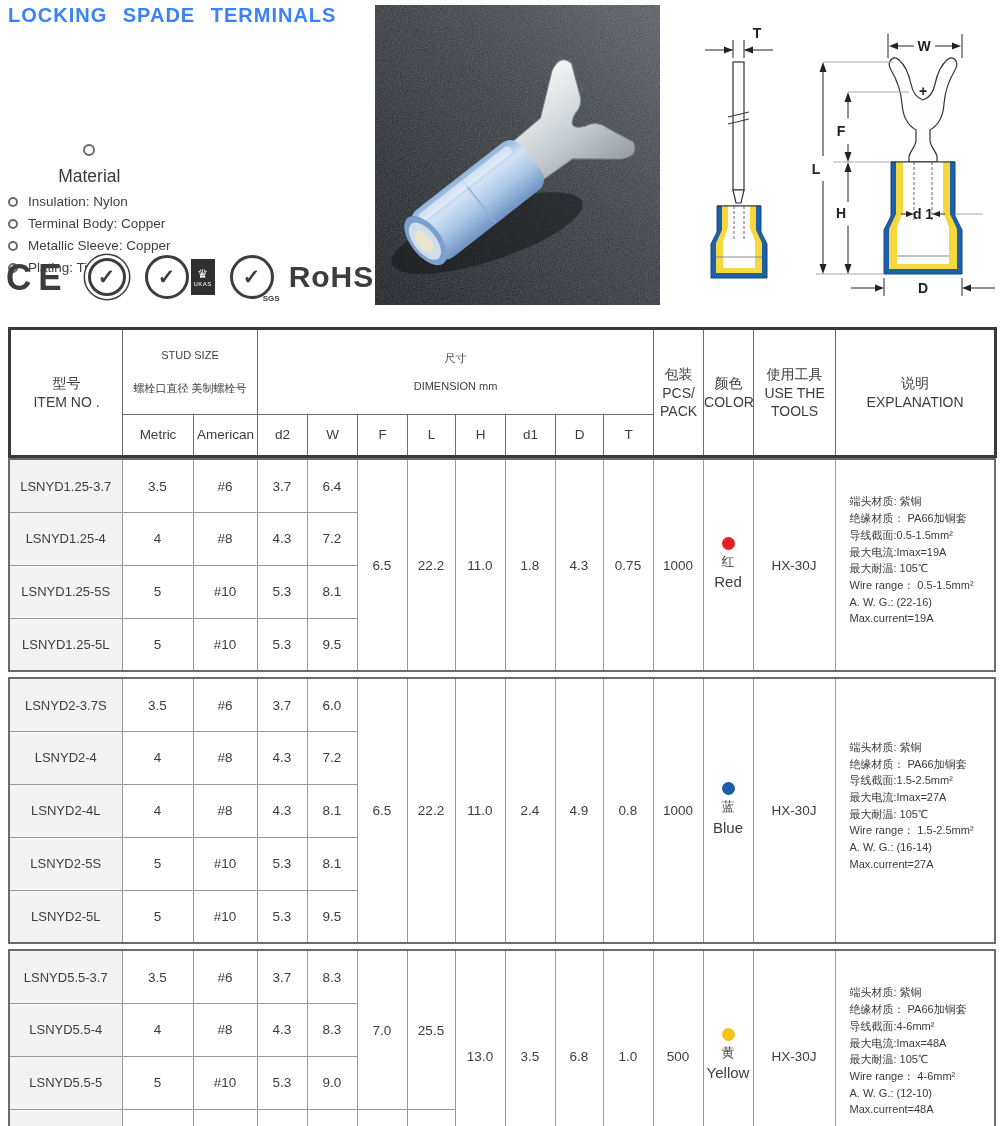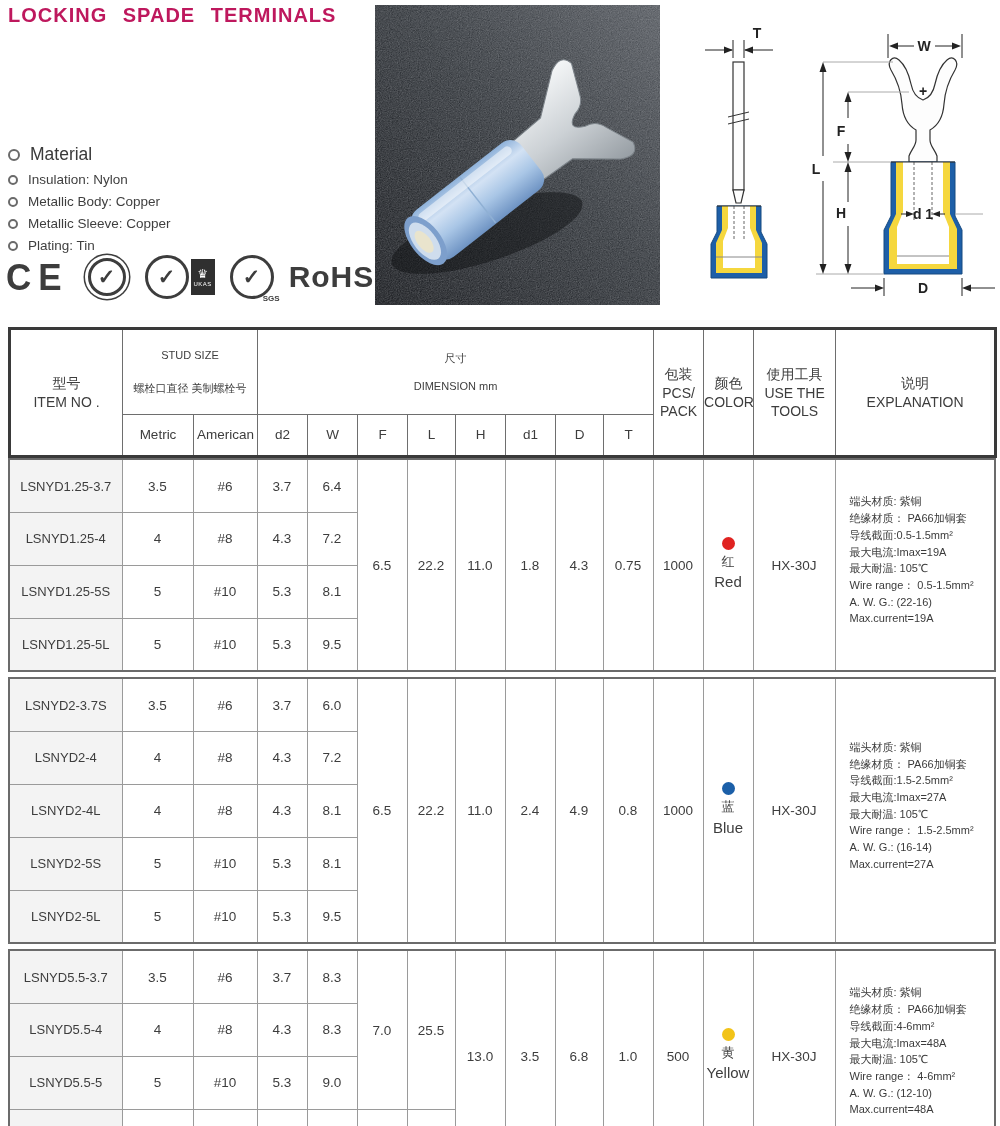--- a/index.html
+++ b/index.html
@@ -1,25 +1,25 @@
 <!DOCTYPE html>
 <html><head>
 <meta charset="utf-8">
 <style>
   html,body{margin:0;padding:0;background:#ffffff;}
   .page{position:relative;width:1000px;height:1126px;background:#fff;
         font-family:"Liberation Sans",sans-serif;overflow:hidden;}
 
   
   .title{position:absolute;left:8px;top:4px;font-size:20px;font-weight:bold;
-         color:#be185d;letter-spacing:1px;word-spacing:9px;}
+         color:#3b82f6;letter-spacing:1px;word-spacing:9px;}
   .materials{position:absolute;left:8px;top:144px;}
   .mat-row{display:flex;align-items:center;gap:10px;margin-top:7px;
            font-size:13.5px;color:#3f3f3f;}
-  .mat-row.head{font-size:17.5px;color:#3a3a3a;margin-top:0;margin-bottom:4px;}
+  .mat-row.head{font-size:17.5px;color:#3a3a3a;margin-top:0;margin-bottom:4px;flex-direction:column;}
   .blt{width:6px;height:6px;border:2px solid #6a6a6a;border-radius:50%;
        background:#fff;flex:0 0 auto;}
   .mat-row.head .blt{width:8px;height:8px;border-width:2px;}
 
   
   .logos{position:absolute;left:6px;top:254px;display:flex;align-items:center;gap:15px;height:46px;}
   .ce{font-size:35px;font-weight:bold;color:#3d3d3d;letter-spacing:7px;
       transform:scaleY(1.05);}
   .badge{width:38px;height:38px;border:3px solid #3d3d3d;border-radius:50%;
          display:flex;align-items:center;justify-content:center;
@@ -74,21 +74,21 @@
     <div class="mat-row head">
       <span class="blt"></span>
       <span>Material</span>
     </div>
     <div class="mat-row">
       <span class="blt"></span>
       <span>Insulation: Nylon</span>
     </div>
     <div class="mat-row">
       <span class="blt"></span>
-      <span>Metallic Body: Copper</span>
+      <span>Terminal Body: Copper</span>
     </div>
     <div class="mat-row">
       <span class="blt"></span>
       <span>Metallic Sleeve: Copper</span>
     </div>
     <div class="mat-row">
       <span class="blt"></span>
       <span>Plating: Tin</span>
     </div>
   </div>

